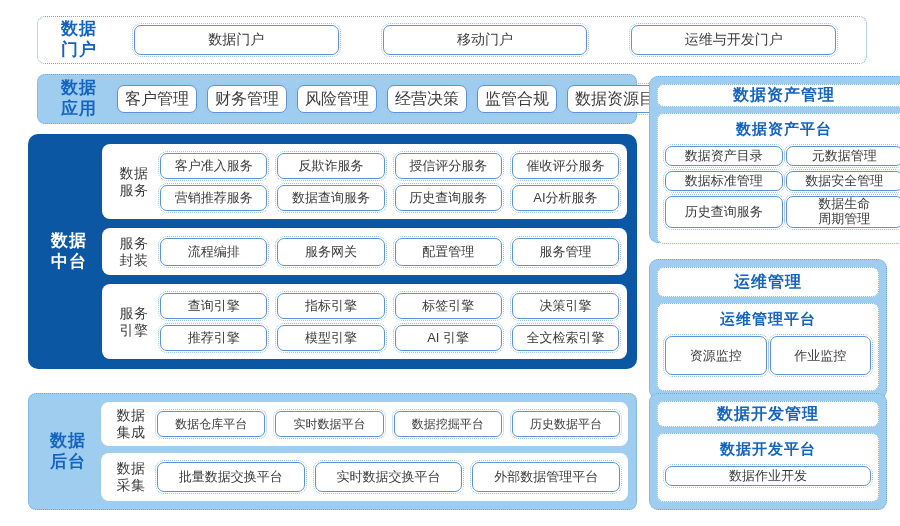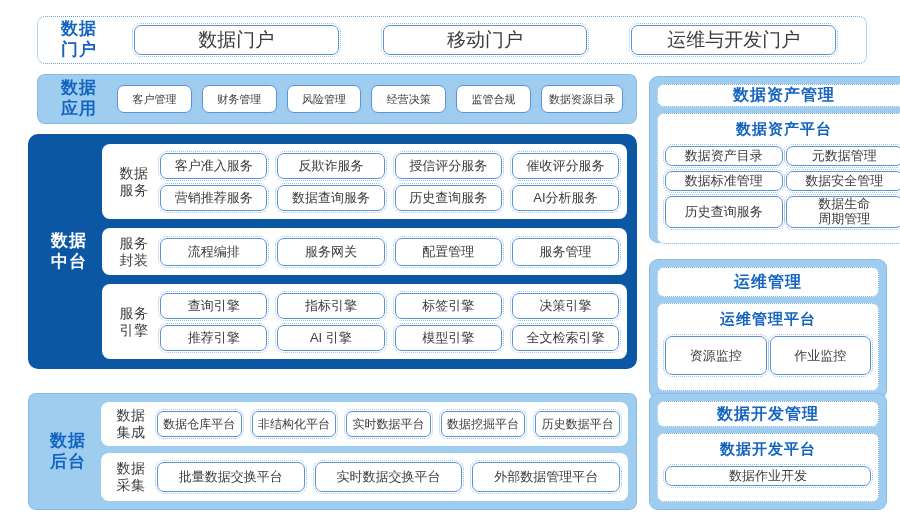--- a/index.html
+++ b/index.html
@@ -78,25 +78,25 @@
     display:flex;
     flex-direction:column;
     gap:6px;
     padding:0 8px 0 0;
   }
   .grid-row{display:flex;gap:10px;}
   .grid-row > .pill{flex:1 1 0;height:26px;}
 
   
   #portal-band{left:37px;top:16px;width:830px;height:48px;padding:0 8px;}
-  #portal-band .pill{flex:1 1 0;height:30px;font-size:19px;margin:0 22px;text-align:center;}
+  #portal-band .pill{flex:1 1 0;height:30px;font-size:14px;margin:0 22px;text-align:center;}
 
   
   #app-band{left:37px;top:74px;width:600px;height:50px;padding:0 8px;}
-  #app-band .pill{height:28px;margin:0 5px;padding:0 7px;font-size:11px;}
+  #app-band .pill{height:28px;margin:0 5px;padding:0 7px;font-size:16px;}
   #app-band .app-pills{flex:1 1 auto;display:flex;}
   #app-band .app-pills .pill{flex:1 1 0;}
 
   
   #mid-band{left:28px;top:134px;width:609px;height:235px;padding:10px 10px 10px 8px;}
   #mid-band .mid-body{flex:1 1 auto;display:flex;flex-direction:column;gap:9px;height:100%;}
   #mid-band .inner-panel{padding:7px 0 7px 6px;}
   #p-service{height:78px;}
   #p-wrap{height:47px;}
   #p-engine{height:78px;}
@@ -237,22 +237,22 @@
         </div>
         <div class="grid2">
           <div class="grid-row">
             <div class="pill">查询引擎</div>
             <div class="pill">指标引擎</div>
             <div class="pill">标签引擎</div>
             <div class="pill">决策引擎</div>
           </div>
           <div class="grid-row">
             <div class="pill">推荐引擎</div>
+            <div class="pill">模型引擎</div>
             <div class="pill">AI 引擎</div>
-            <div class="pill">模型引擎</div>
             <div class="pill">全文检索引擎</div>
           </div>
         </div>
       </div>
 
     </div>
   </div>
 
   <div class="band band-lightblue" id="back-band">
     <div class="row-label">
@@ -262,21 +262,20 @@
     <div class="back-body">
 
       <div class="inner-panel" id="p-integration">
         <div class="sub-label">
           <div>数据</div>
           <div>集成</div>
         </div>
         <div class="grid2">
           <div class="grid-row">
             <div class="pill sm">数据仓库平台</div>
-            <div class="pill sm">非结构化平台</div>
             <div class="pill sm">实时数据平台</div>
             <div class="pill sm">数据挖掘平台</div>
             <div class="pill sm">历史数据平台</div>
           </div>
         </div>
       </div>
 
       <div class="inner-panel" id="p-collect">
         <div class="sub-label">
           <div>数据</div>

